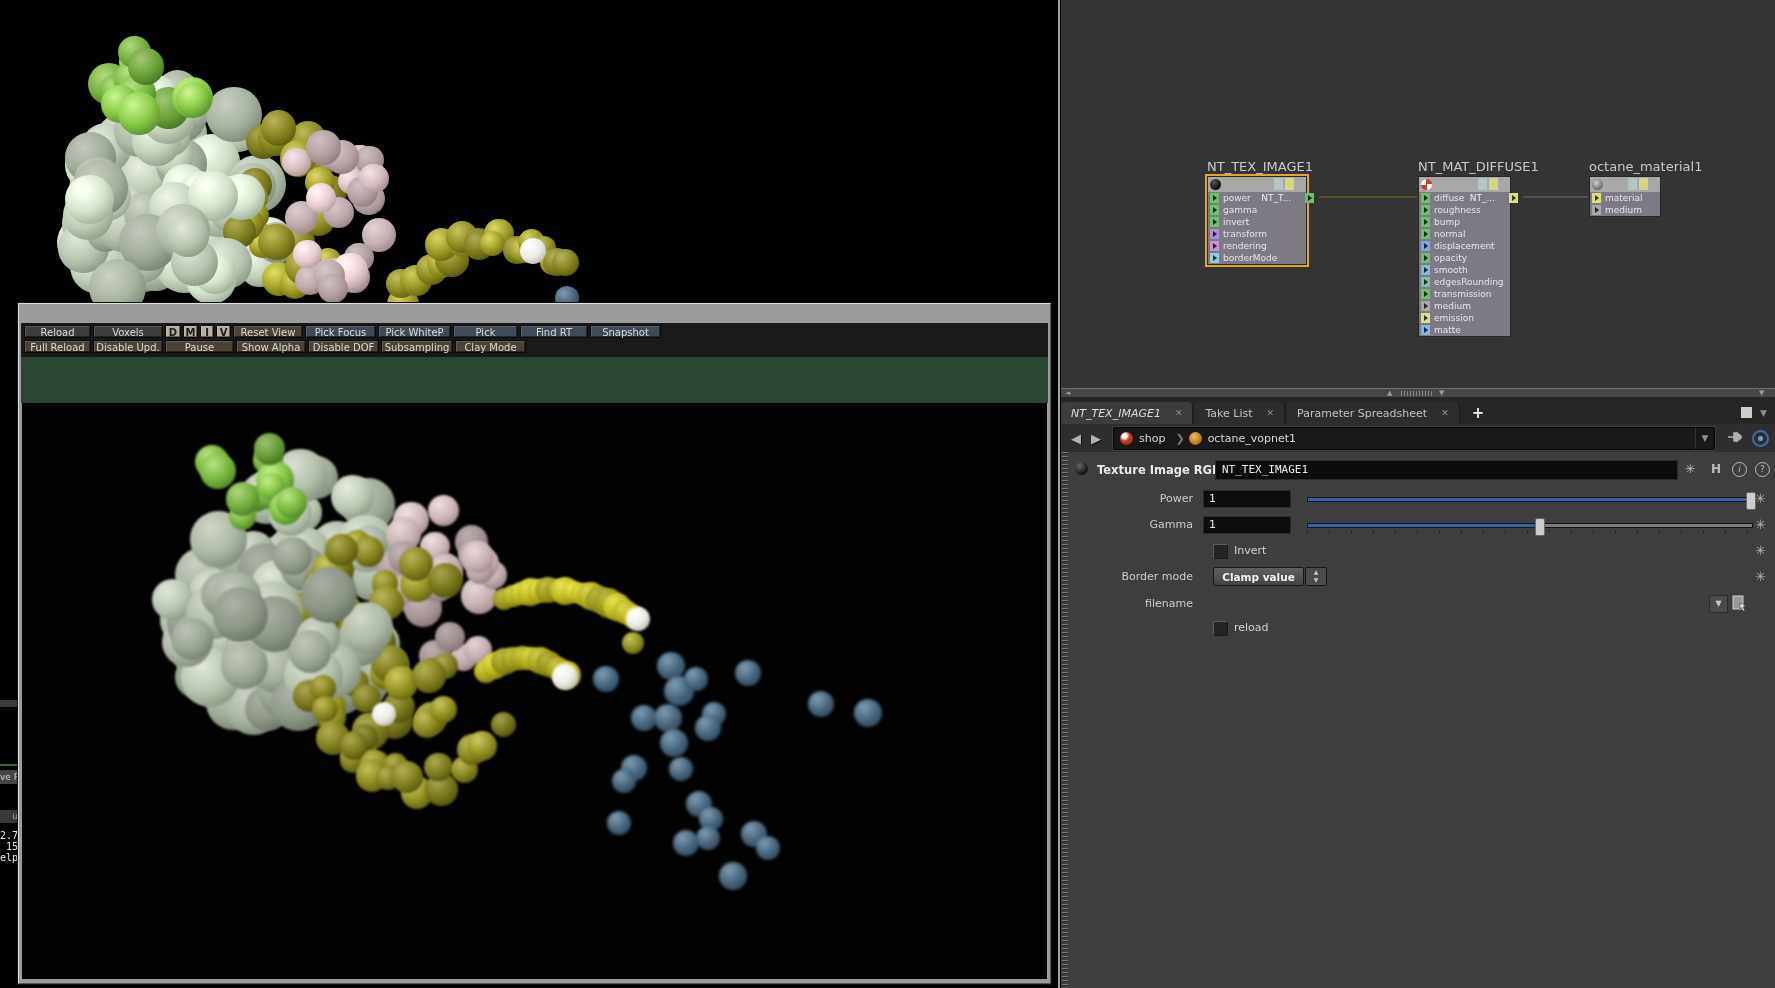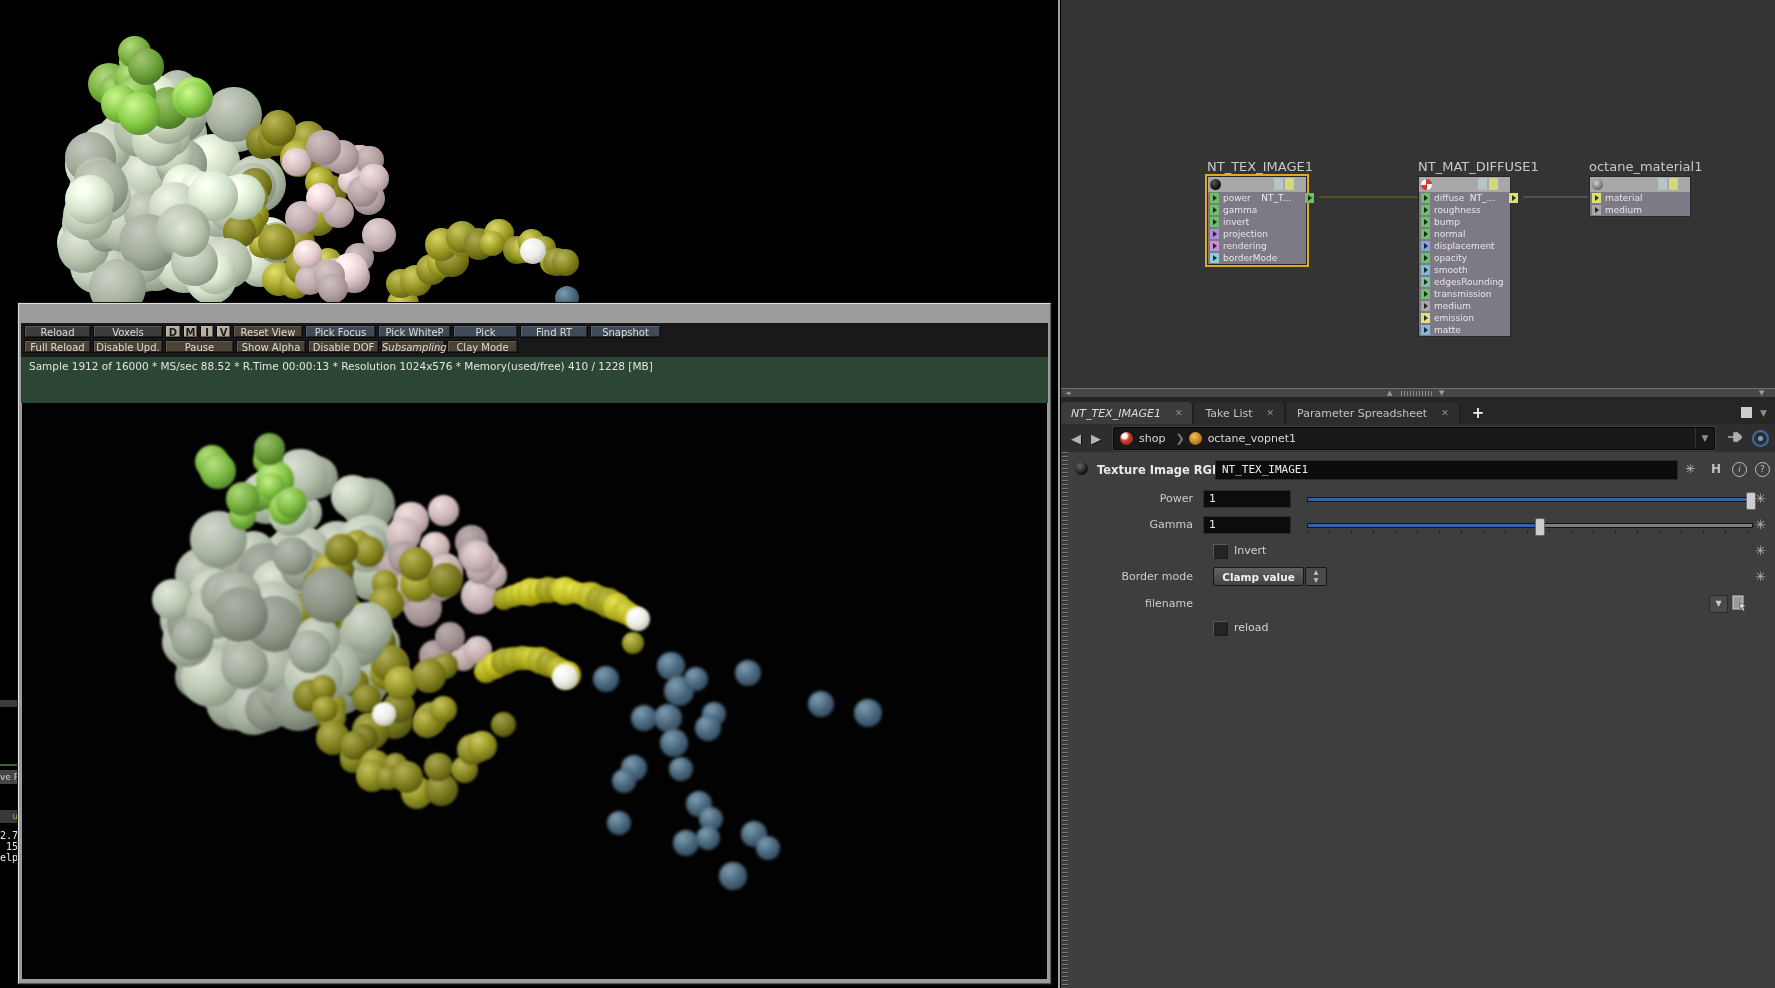--- a/index.html
+++ b/index.html
@@ -309,26 +309,25 @@
         <div class="tb-btn tb-steel" style="width: 65px;">Pick Material</div>
         <div class="tb-btn tb-steel" style="width: 68px;">Find RT</div>
         <div class="tb-btn tb-steel" style="width: 71px;">Snapshot</div>
       </div>
     <div class="tb-row" id="tb-row2">
         <div class="tb-btn tb-brown" style="width: 67px;">Full Reload</div>
         <div class="tb-btn tb-brown" style="width: 70px;">Disable Upd.</div>
         <div class="tb-btn tb-brown" style="width: 69px;">Pause</div>
         <div class="tb-btn tb-brown" style="width: 70px;">Show Alpha</div>
         <div class="tb-btn tb-brown" style="width: 71px;">Disable DOF</div>
-        <div class="tb-btn tb-brown" style="width: 64px; font-style: italic;">Subsampling</div>
+        <div class="tb-btn tb-brown" style="width: 72px;">Subsampling</div>
         <div class="tb-btn tb-brown" style="width: 71px;">Clay Mode</div>
       </div>
   </div>
   <div id="ipr-status">
-    <div>Sample 1912 of 16000 * MS/sec 88.52 * R.Time 00:00:13 * Resolution 1024x576 * Memory(used/free) 410 / 1228 [MB]</div>
   </div>
   <div id="render-area">
       <div class="sphere" style="left: 248.718px; top: 119.961px; height: 50.5188px; width: 50.5188px; background: radial-gradient(circle at 36% 30%, rgb(230, 236, 223) 0%, rgb(188, 201, 180) 48%, rgb(111, 124, 105) 100%); filter: brightness(0.93) blur(1px);"></div>
       <div class="sphere" style="left: 199.931px; top: 178.005px; height: 40.695px; width: 40.695px; background: radial-gradient(circle at 36% 30%, rgb(230, 236, 223) 0%, rgb(188, 201, 180) 48%, rgb(111, 124, 105) 100%); filter: brightness(0.93) blur(1px);"></div>
       <div class="sphere" style="left: 213.365px; top: 243.042px; height: 58.6349px; width: 58.6349px; background: radial-gradient(circle at 36% 30%, rgb(230, 236, 223) 0%, rgb(188, 201, 180) 48%, rgb(111, 124, 105) 100%); filter: brightness(0.93) blur(1px);"></div>
       <div class="sphere" style="left: 152.787px; top: 143.716px; height: 55.8992px; width: 55.8992px; background: radial-gradient(circle at 36% 30%, rgb(230, 236, 223) 0%, rgb(188, 201, 180) 48%, rgb(111, 124, 105) 100%); filter: brightness(0.89) blur(1px);"></div>
       <div class="sphere" style="left: 325.418px; top: 145.48px; height: 52.0655px; width: 52.0655px; background: radial-gradient(circle at 36% 30%, rgb(230, 236, 223) 0%, rgb(188, 201, 180) 48%, rgb(111, 124, 105) 100%); filter: brightness(0.89) blur(1px);"></div>
       <div class="sphere" style="left: 239.086px; top: 129.359px; height: 50.2805px; width: 50.2805px; background: radial-gradient(circle at 36% 30%, rgb(230, 236, 223) 0%, rgb(188, 201, 180) 48%, rgb(111, 124, 105) 100%); filter: brightness(0.92) blur(1px);"></div>
       <div class="sphere" style="left: 256.976px; top: 177.482px; height: 42.9639px; width: 42.9639px; background: radial-gradient(circle at 36% 30%, rgb(230, 236, 223) 0%, rgb(188, 201, 180) 48%, rgb(111, 124, 105) 100%); filter: brightness(0.93) blur(1px);"></div>
       <div class="sphere" style="left: 324.743px; top: 269.125px; height: 37.0206px; width: 37.0206px; background: radial-gradient(circle at 36% 30%, rgb(230, 236, 223) 0%, rgb(188, 201, 180) 48%, rgb(111, 124, 105) 100%); filter: brightness(0.85) blur(1px);"></div>
@@ -588,21 +587,21 @@
         <div class="nrow">
           <span class="chip" style="background: rgb(108, 192, 108);">
             <i></i>
           </span>
           <span>invert</span>
         </div>
         <div class="nrow">
           <span class="chip" style="background: rgb(168, 143, 216);">
             <i></i>
           </span>
-          <span>projection</span>
+          <span>transform</span>
         </div>
         <div class="nrow">
           <span class="chip" style="background: rgb(201, 143, 216);">
             <i></i>
           </span>
           <span>rendering</span>
         </div>
         <div class="nrow">
           <span class="chip" style="background: rgb(143, 208, 216);">
             <i></i>
@@ -691,21 +690,21 @@
           <span>emission</span>
         </div>
         <div class="nrow">
           <span class="chip" style="background: rgb(127, 184, 224);">
             <i></i>
           </span>
           <span>matte</span>
         </div>
       </div>
       <div class="node-title" style="left: 528px; top: 159px;">octane_material1</div>
-      <div class="node" style="left: 528px; top: 176px; width: 102px;">
+      <div class="node" style="left: 528px; top: 176px; width: 72px;">
         <div class="node-header">
           <span class="node-icon" style="background: radial-gradient(circle at 40% 35%, rgb(207, 207, 207), rgb(106, 106, 106) 70%);"></span>
           <span class="node-flags">
             <span class="node-flag" style="background: rgb(181, 196, 196);"></span>
             <span class="node-flag" style="background: rgb(214, 214, 126);"></span>
             <span class="node-flag" style="background: rgb(168, 168, 168);"></span>
           </span>
         </div>
         <div class="nrow">
           <span class="chip" style="background: rgb(224, 224, 112);">

